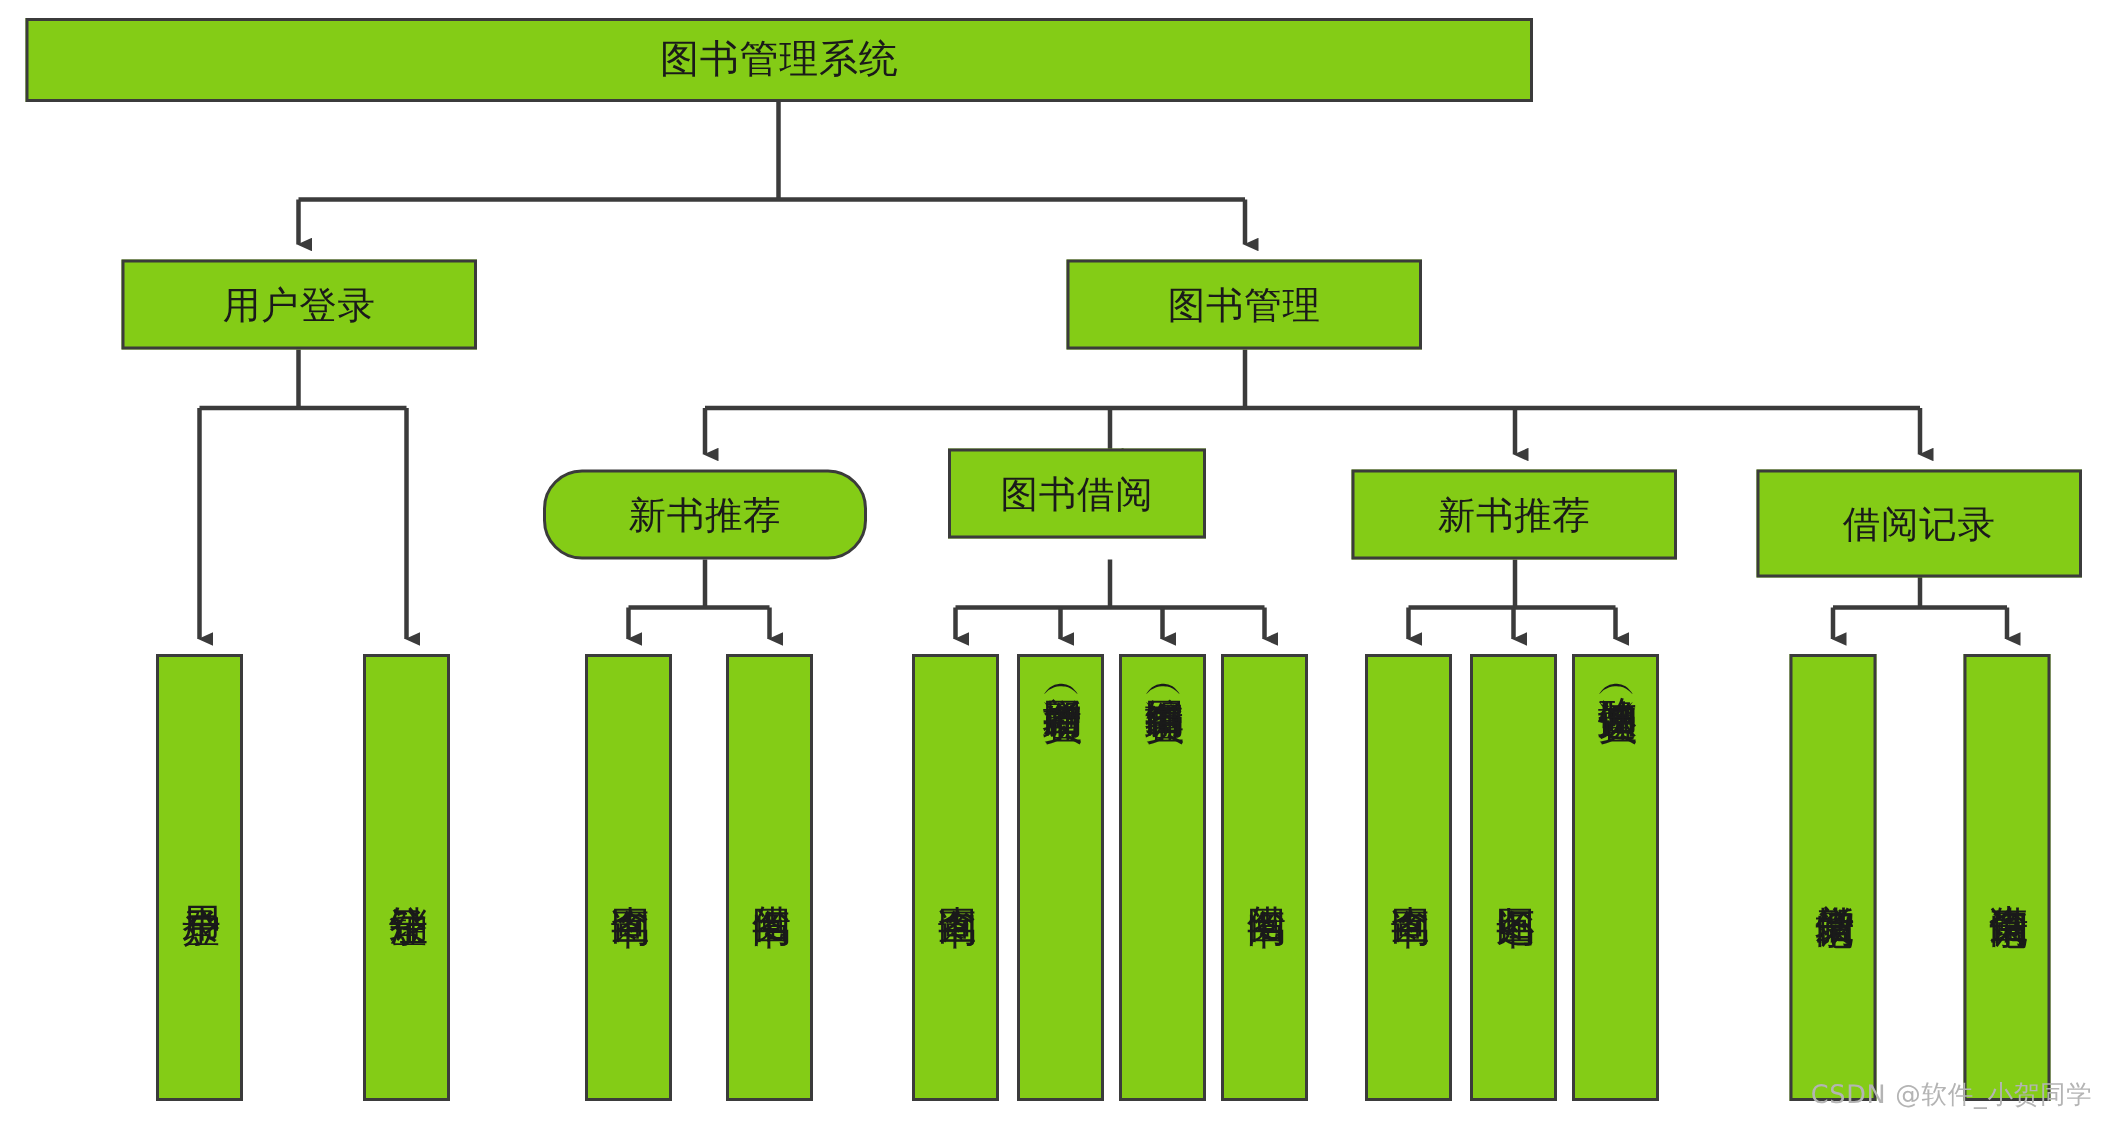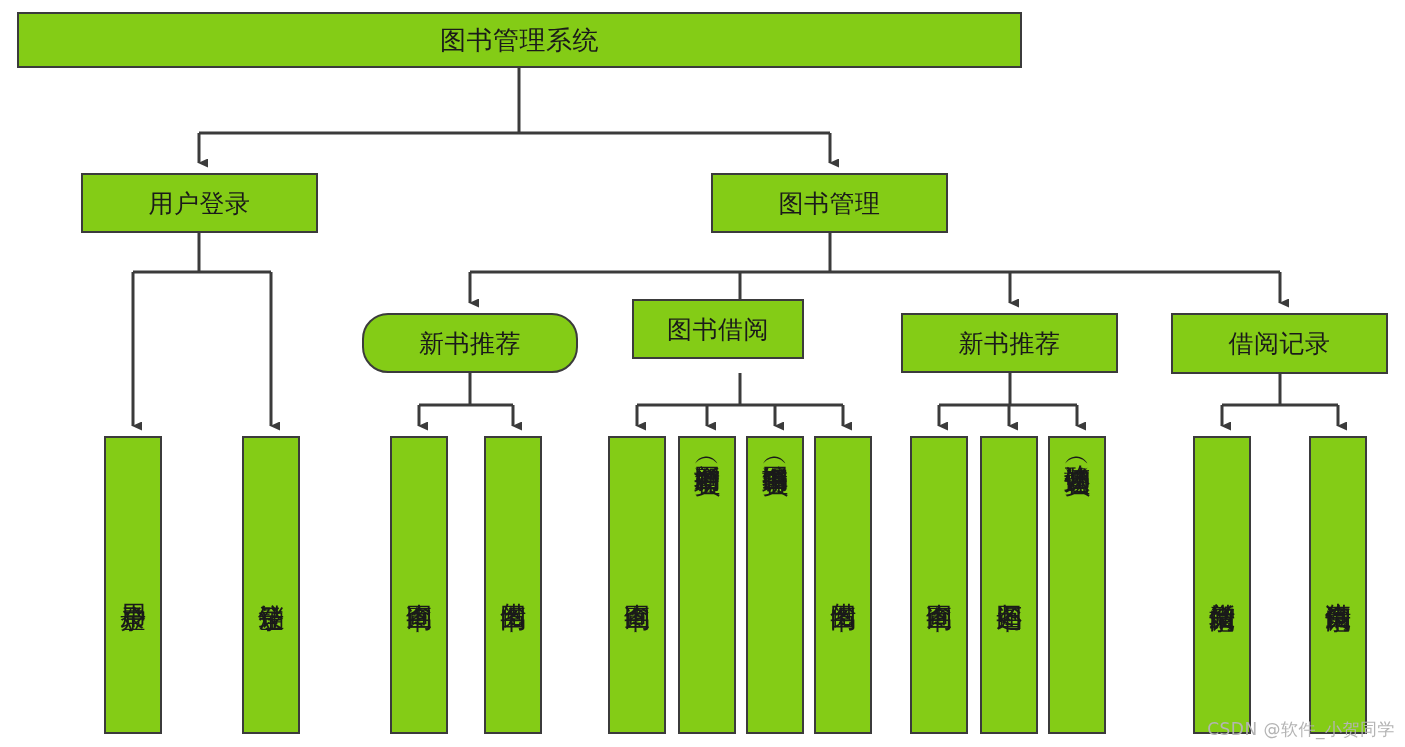--- a/index.html
+++ b/index.html
@@ -151,21 +151,21 @@
 
   <div class="node horiz" style="left:362px; top:313px; width:216px; height:60px;border-radius:26px;">
     <span class="label">新书推荐</span>
   </div>
   <div class="node horiz" style="left:632px; top:299px; width:172px; height:60px;">
     <span class="label">图书借阅</span>
   </div>
   <div class="node horiz" style="left:901px; top:313px; width:217px; height:60px;">
     <span class="label">新书推荐</span>
   </div>
-  <div class="node horiz" style="left:1171px; top:313px; width:217px; height:61px;">
+  <div class="node horiz" style="left:1171px; top:313px; width:217px; height:72px;">
     <span class="label">借阅记录</span>
   </div>
 
   <div class="node vert center" style="left:104px; top:436px; width:58px; height:298px;">
     <span class="label">用户登录</span>
   </div>
   <div class="node vert center" style="left:242px; top:436px; width:58px; height:298px;">
     <span class="label">注销登录</span>
   </div>
 

